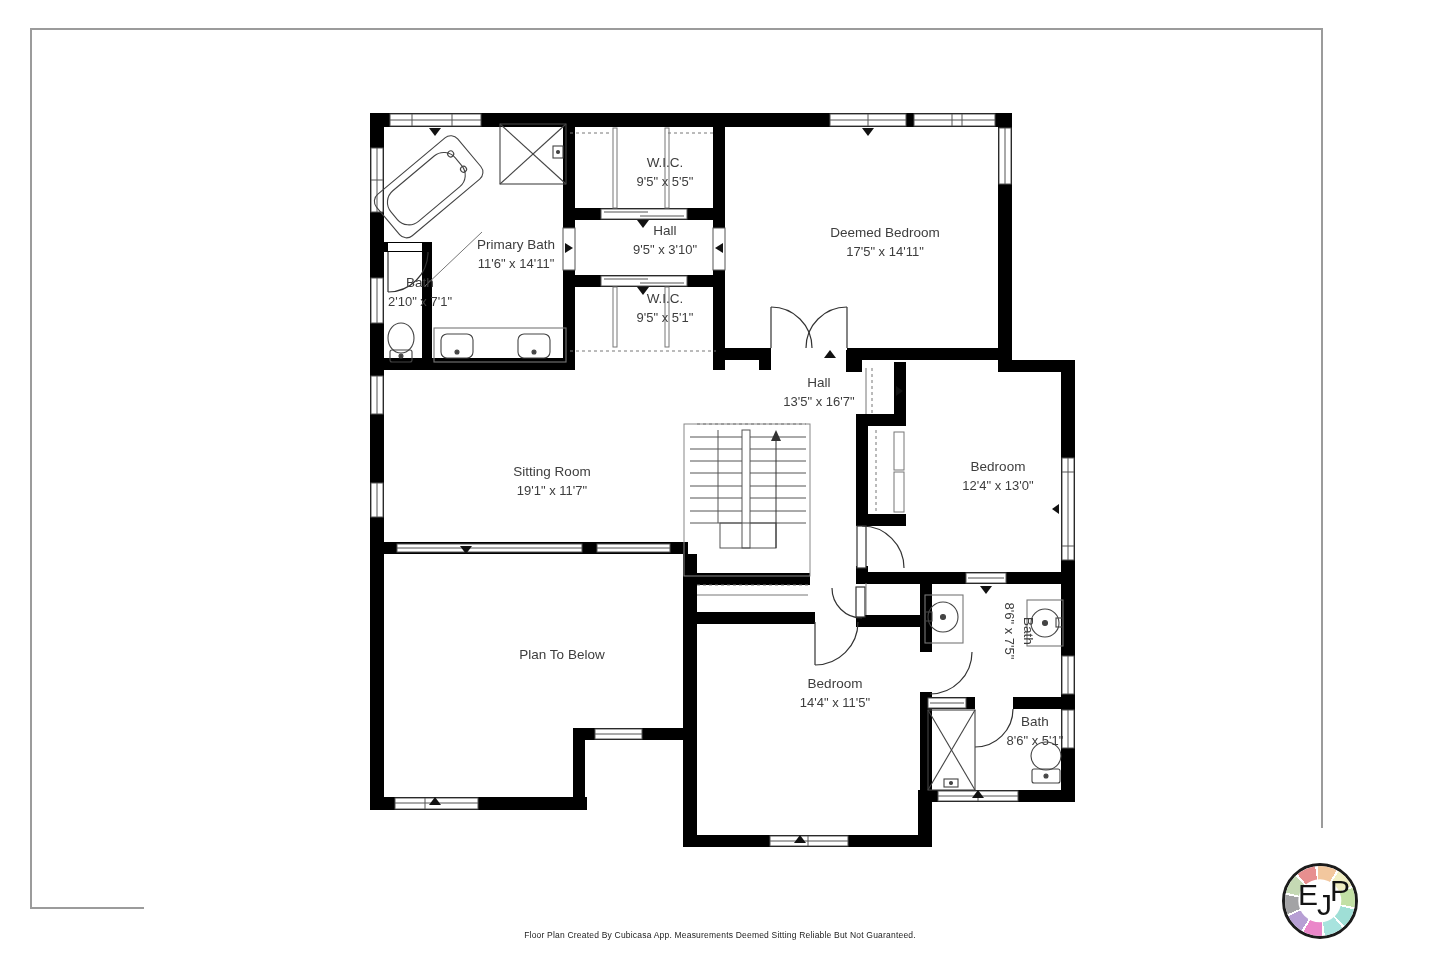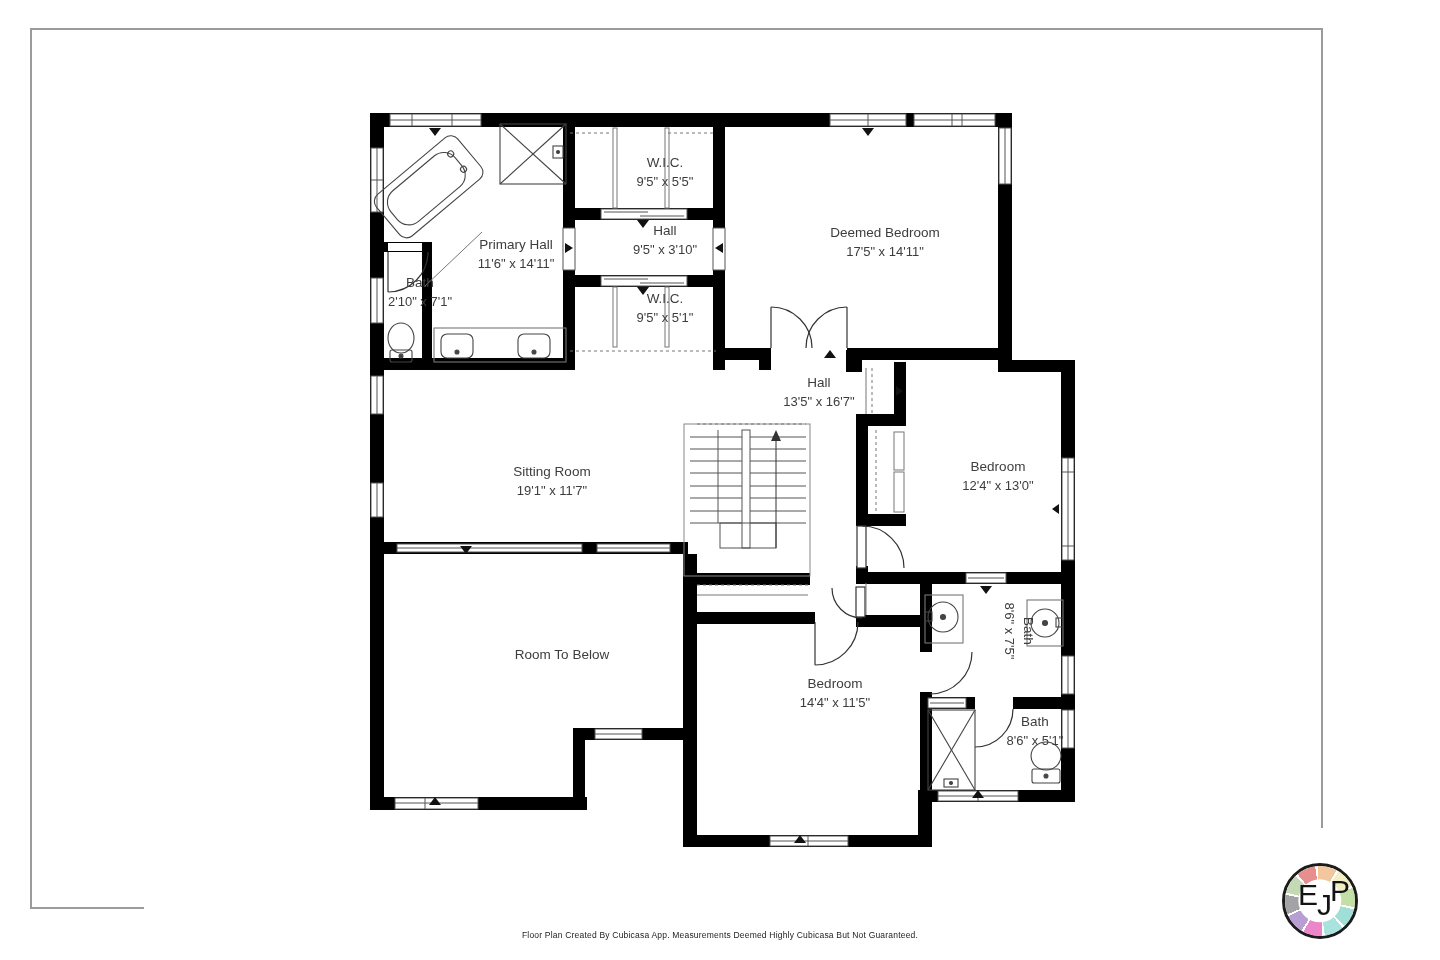--- a/index.html
+++ b/index.html
@@ -337,21 +337,21 @@
       </div>
     <div class="room-label" style="left:643px;top:240px;">
       <div class="rn">Hall</div>
         <div class="rd">9'5" x 3'10"</div>
       </div>
     <div class="room-label" style="left:643px;top:308px;">
       <div class="rn">W.I.C.</div>
         <div class="rd">9'5" x 5'1"</div>
       </div>
     <div class="room-label" style="left:494px;top:254px;">
-      <div class="rn">Primary Hall</div>
+      <div class="rn">Primary Bath</div>
         <div class="rd">11'6" x 14'11"</div>
       </div>
     <div class="room-label" style="left:398px;top:292px;">
       <div class="rn">Bath</div>
         <div class="rd">2'10" x 7'1"</div>
       </div>
     <div class="room-label" style="left:863px;top:242px;">
       <div class="rn">Deemed Bedroom</div>
         <div class="rd">17'5" x 14'11"</div>
       </div>
@@ -361,37 +361,37 @@
       </div>
     <div class="room-label" style="left:530px;top:481px;">
       <div class="rn">Sitting Room</div>
         <div class="rd">19'1" x 11'7"</div>
       </div>
     <div class="room-label" style="left:976px;top:476px;">
       <div class="rn">Bedroom</div>
         <div class="rd">12'4" x 13'0"</div>
       </div>
     <div class="room-label" style="left:540px;top:655px;">
-      <div class="rn">Room To Below</div>
+      <div class="rn">Plan To Below</div>
       </div>
     <div class="room-label" style="left:813px;top:693px;">
       <div class="rn">Bedroom</div>
         <div class="rd">14'4" x 11'5"</div>
       </div>
     <div class="room-label rot" style="left:997px;top:631px;">
       <div class="rn">Bath</div>
         <div class="rd">8'6" x 7'5"</div>
       </div>
     <div class="room-label" style="left:1013px;top:731px;">
       <div class="rn">Bath</div>
         <div class="rd">8'6" x 5'1"</div>
       </div>
   </div>
 
-  <div class="footer">Floor Plan Created By Cubicasa App. Measurements Deemed Highly Cubicasa But Not Guaranteed.</div>
+  <div class="footer">Floor Plan Created By Cubicasa App. Measurements Deemed Sitting Reliable But Not Guaranteed.</div>
 
   <div class="logo">
     <div class="logo-ring" style="background: conic-gradient(from -40deg, rgb(231, 143, 143) 0deg, rgb(231, 143, 143) 32deg, rgb(255, 255, 255) 32deg, rgb(255, 255, 255) 36deg, rgb(242, 199, 158) 36deg, rgb(242, 199, 158) 68deg, rgb(255, 255, 255) 68deg, rgb(255, 255, 255) 72deg, rgb(240, 238, 194) 72deg, rgb(240, 238, 194) 104deg, rgb(255, 255, 255) 104deg, rgb(255, 255, 255) 108deg, rgb(194, 224, 165) 108deg, rgb(194, 224, 165) 140deg, rgb(255, 255, 255) 140deg, rgb(255, 255, 255) 144deg, rgb(159, 223, 214) 144deg, rgb(159, 223, 214) 176deg, rgb(255, 255, 255) 176deg, rgb(255, 255, 255) 180deg, rgb(168, 227, 222) 180deg, rgb(168, 227, 222) 212deg, rgb(255, 255, 255) 212deg, rgb(255, 255, 255) 216deg, rgb(234, 134, 201) 216deg, rgb(234, 134, 201) 248deg, rgb(255, 255, 255) 248deg, rgb(255, 255, 255) 252deg, rgb(183, 159, 212) 252deg, rgb(183, 159, 212) 284deg, rgb(255, 255, 255) 284deg, rgb(255, 255, 255) 288deg, rgb(163, 163, 165) 288deg, rgb(163, 163, 165) 320deg, rgb(255, 255, 255) 320deg, rgb(255, 255, 255) 324deg, rgb(197, 217, 180) 324deg, rgb(197, 217, 180) 356deg, rgb(255, 255, 255) 356deg, rgb(255, 255, 255) 360deg);"></div>
     <div class="logo-letters">
       <span class="l-e">E</span>
       <span class="l-j">J</span>
       <span class="l-p">P</span>
     </div>
   </div>
 

